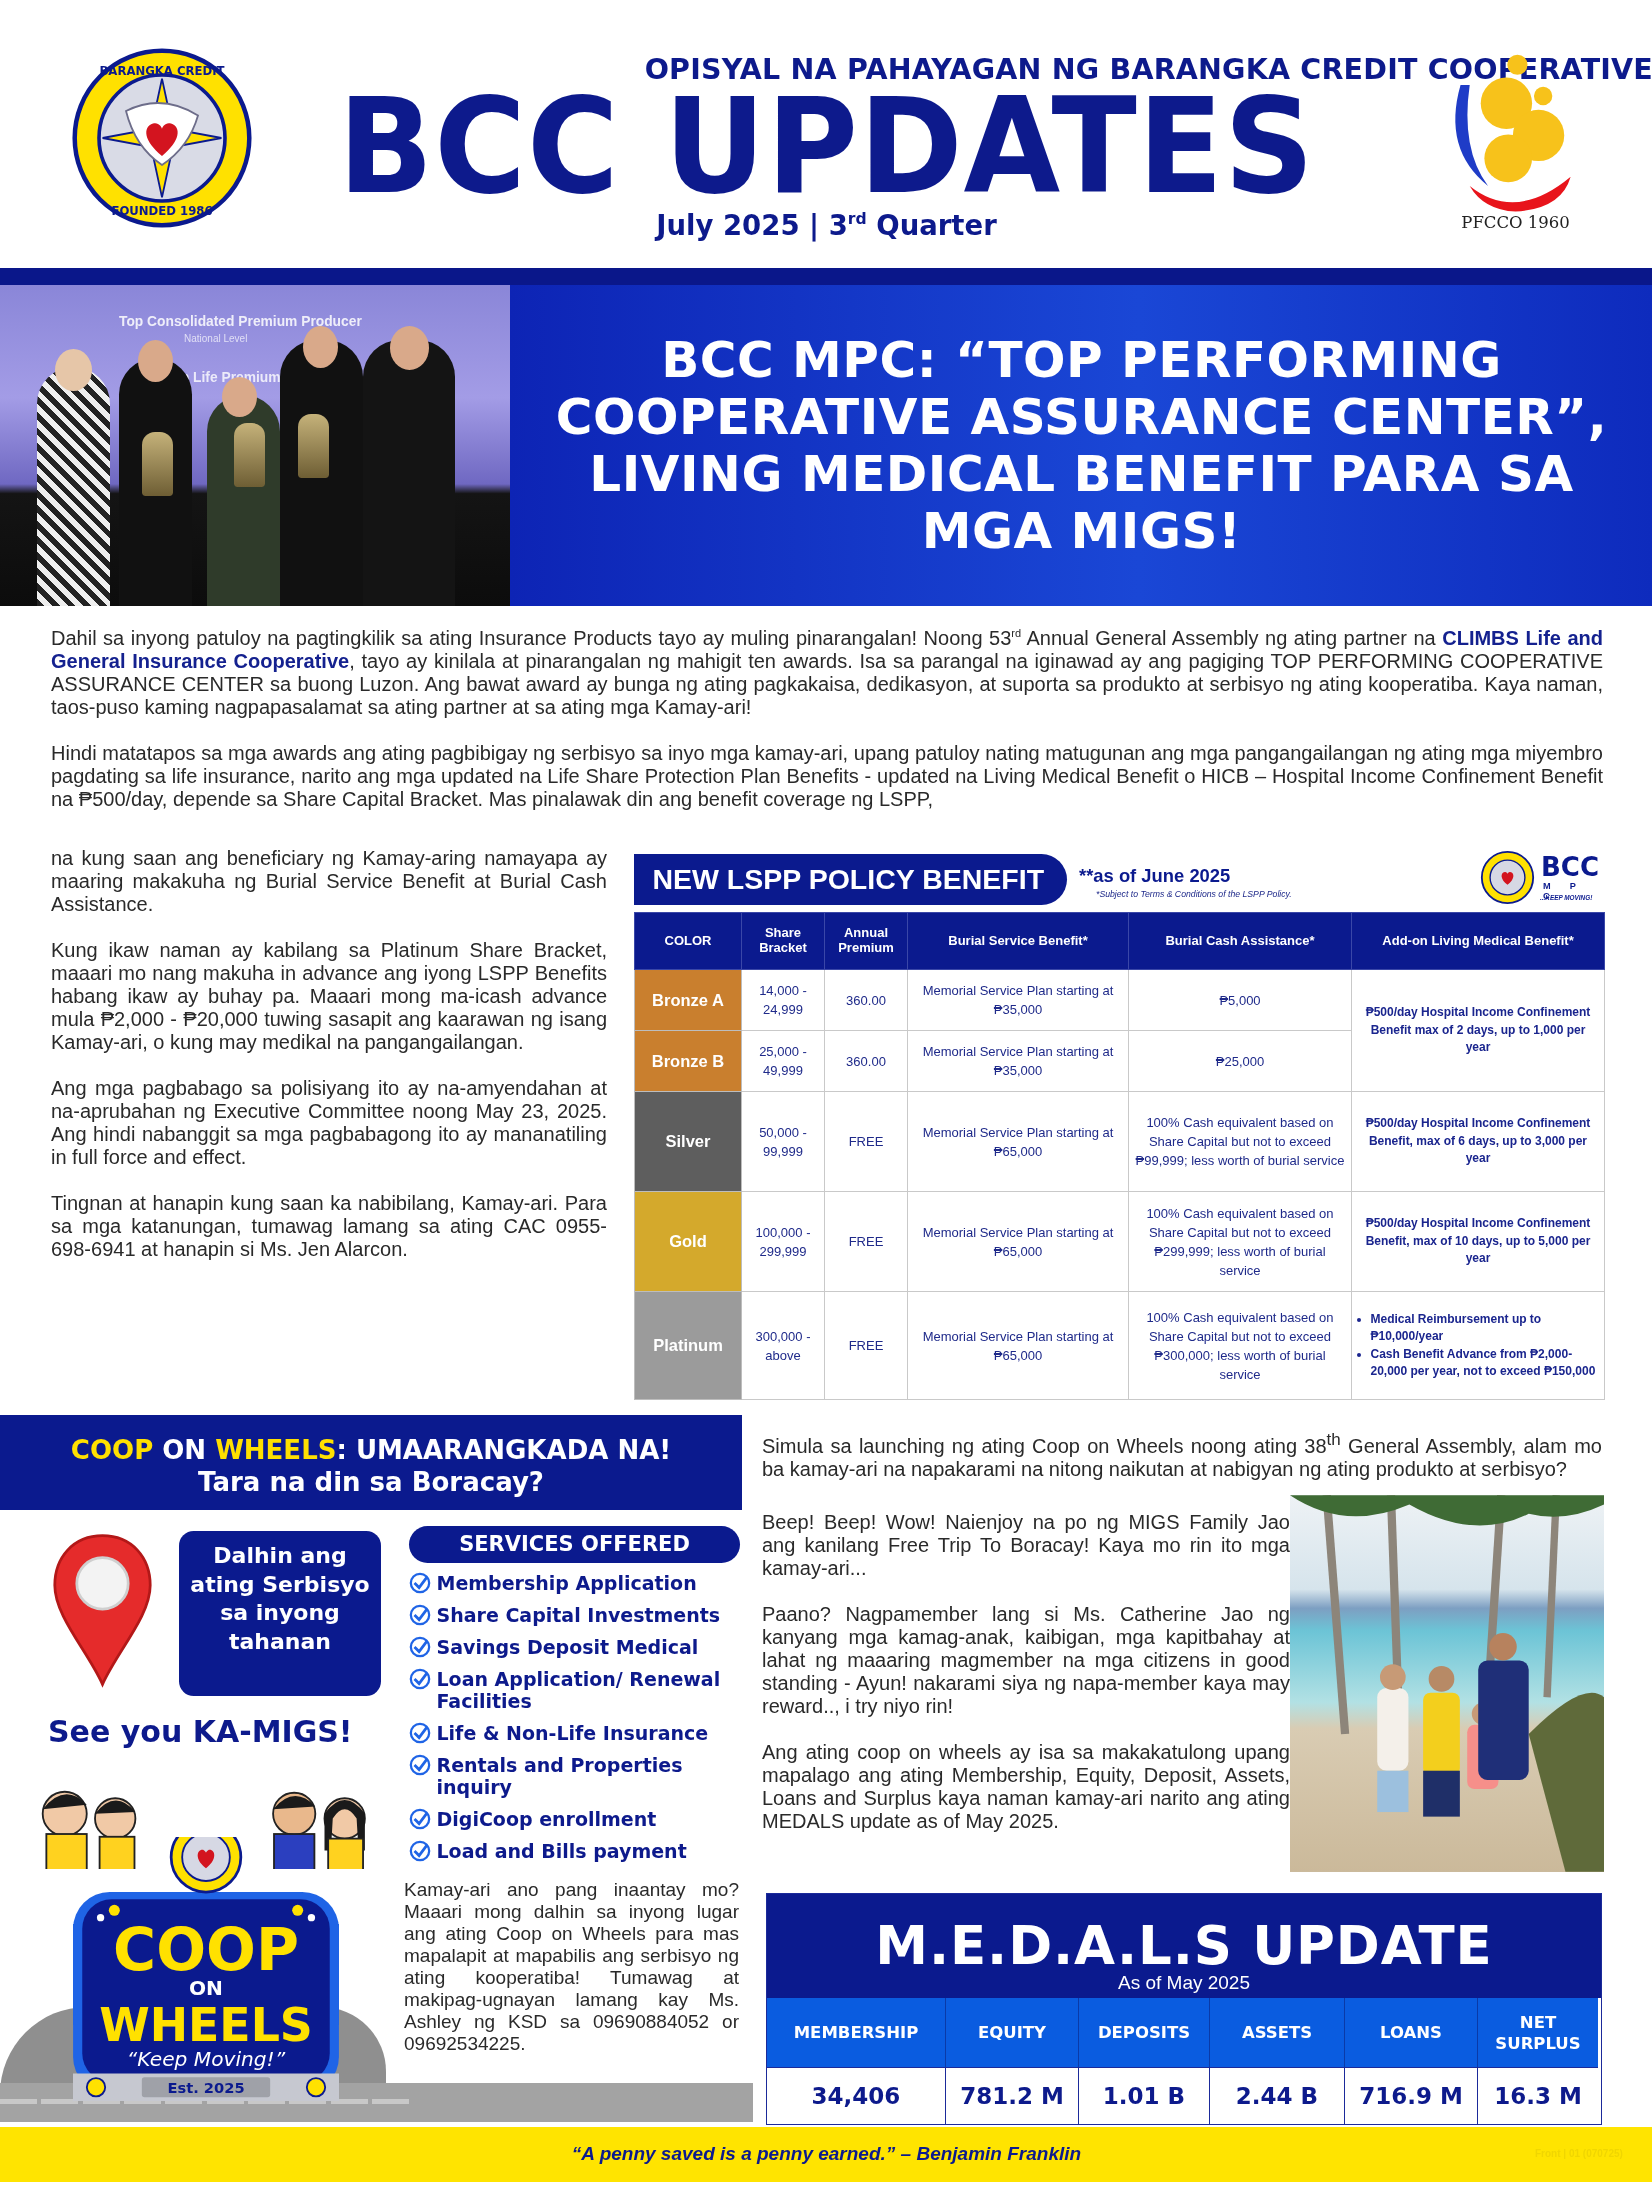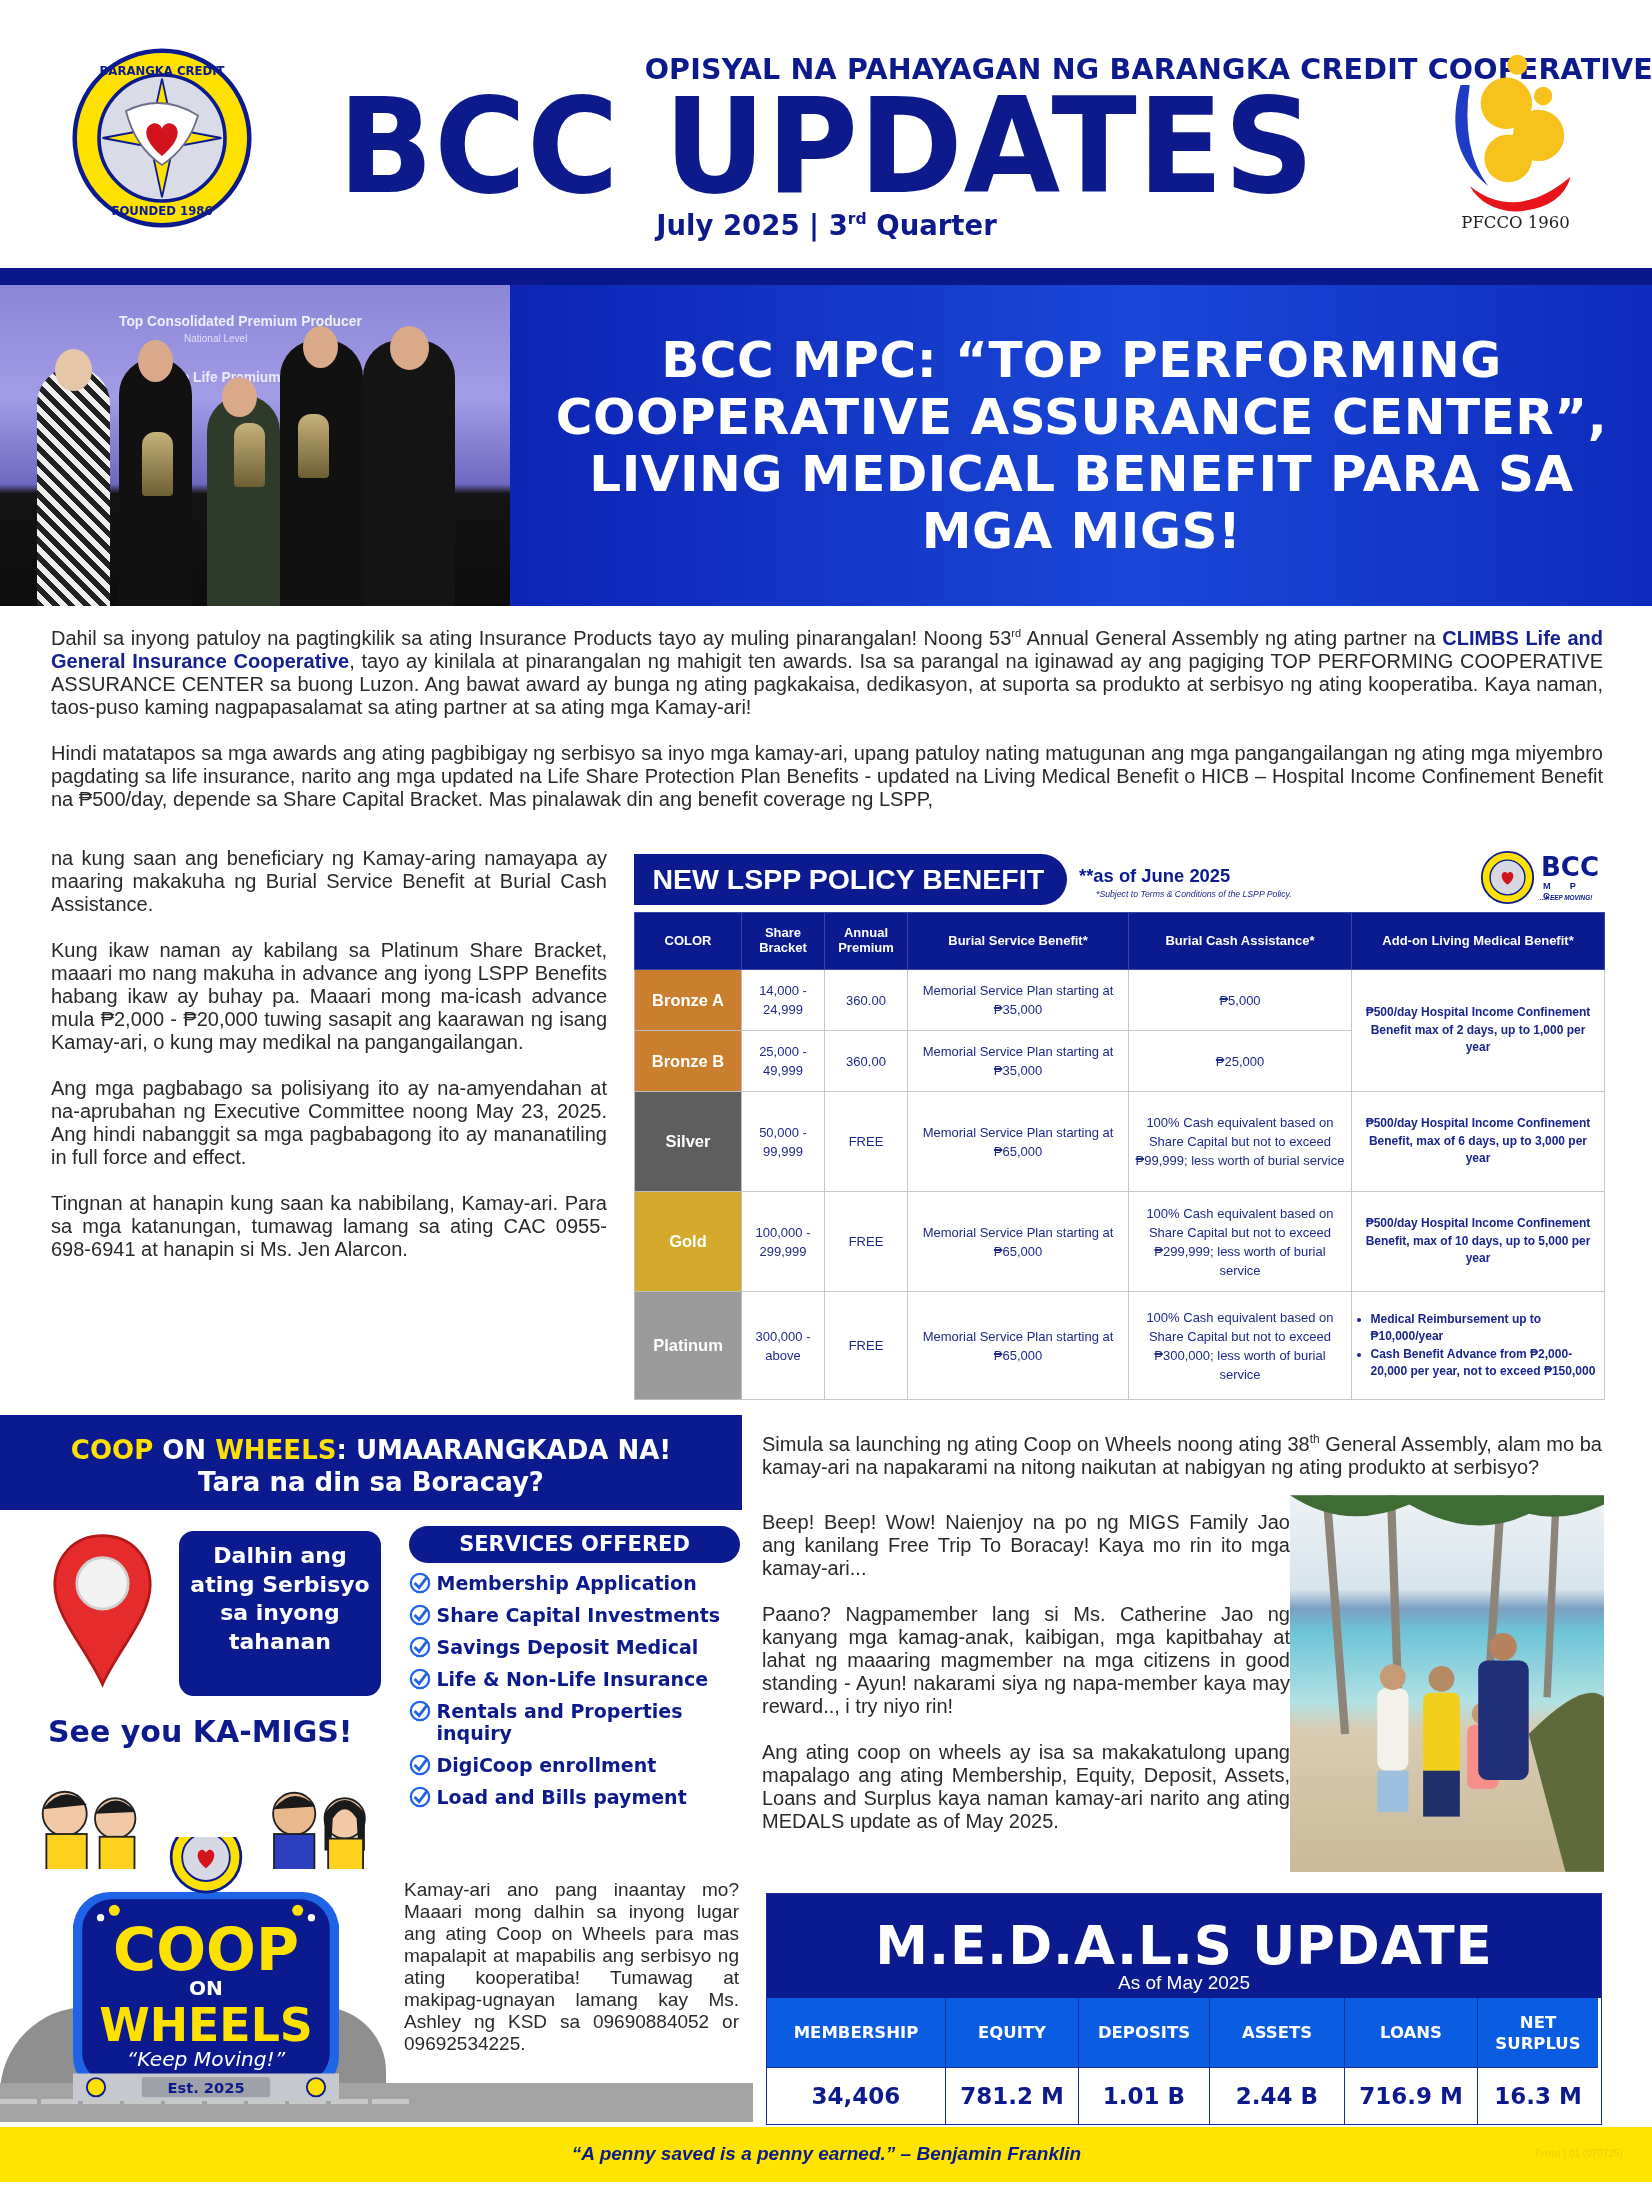--- a/index.html
+++ b/index.html
@@ -88,21 +88,21 @@
 
   
   .road-hill { position: absolute; left: 0; top: 2007px; width: 386px; height: 87px; background: #8f8f8f; border-radius: 174px 129px 0 0; }
   .road { position: absolute; left: 0; top: 2083px; width: 753px; height: 39px; background: #a3a3a3; }
   .road-dash { position: absolute; top: 2099px; height: 4.6px; width: 37px; background: #c8c8c8; }
   .bus { position: absolute; left: 73px; top: 1837px; width: 266px; height: 275px; }
   .kids { position: absolute; left: 27.5px; top: 1777px; width: 358px; height: 92px; }
 
   
   .story-top { position: absolute; left: 762px; top: 1428px; width: 840px; font-size: 20px; line-height: 23px; text-align: justify; color: #2a2a2a; }
-  .story-top sup { font-size: 12px; vertical-align: 8.3px; }
+  .story-top sup { font-size: 17px; vertical-align: 8.3px; }
   .story-left { position: absolute; left: 762px; top: 1511px; width: 528px; font-size: 20px; line-height: 23px; text-align: justify; color: #2a2a2a; }
   .story-left p { margin-bottom: 23px; }
   .beach { position: absolute; left: 1290px; top: 1495px; width: 314px; height: 377px; overflow: hidden;
     background: linear-gradient(180deg, #e8eef2 0%, #cfe0e9 22%, #8fb0cc 28%, #78c8d8 36%, #a9dde2 50%, #d8cdb7 62%, #cbbca0 100%); }
 
   
   .medals { position: absolute; left: 766px; top: 1893px; width: 836px; height: 232px; border: 1.8px solid #1b2a9a; }
   .medals-head { height: 104px; background: #0b1a8e; color: #fff; text-align: center; }
   .medals-title { font-family: "DejaVu Sans", sans-serif; font-weight: bold; font-size: 53px; line-height: 64px; padding-top: 20px; letter-spacing: 0.9px; }
   .medals-sub { font-size: 19px; line-height: 20px; margin-top: -5.5px; }
@@ -296,20 +296,27 @@
         <path d="M6 12 L11 17 L20 5" fill="none" stroke="#1f64e6" stroke-width="3"></path>
       </svg>
       <span>Share Capital Investments</span>
     </li>
   <li>
       <svg class="chk" viewBox="0 0 24 24">
         <circle cx="12" cy="12" r="10" fill="none" stroke="#1f64e6" stroke-width="2.5"></circle>
         <path d="M6 12 L11 17 L20 5" fill="none" stroke="#1f64e6" stroke-width="3"></path>
       </svg>
       <span>Savings Deposit Medical</span>
+    </li>
+  <li class="two-line">
+      <svg class="chk" viewBox="0 0 24 24">
+        <circle cx="12" cy="12" r="10" fill="none" stroke="#1f64e6" stroke-width="2.5"></circle>
+        <path d="M6 12 L11 17 L20 5" fill="none" stroke="#1f64e6" stroke-width="3"></path>
+      </svg>
+      <span>Loan Application/ Renewal Facilities</span>
     </li>
   <li>
       <svg class="chk" viewBox="0 0 24 24">
         <circle cx="12" cy="12" r="10" fill="none" stroke="#1f64e6" stroke-width="2.5"></circle>
         <path d="M6 12 L11 17 L20 5" fill="none" stroke="#1f64e6" stroke-width="3"></path>
       </svg>
       <span>Life &amp; Non-Life Insurance</span>
     </li>
   <li class="two-line">
       <svg class="chk" viewBox="0 0 24 24">

